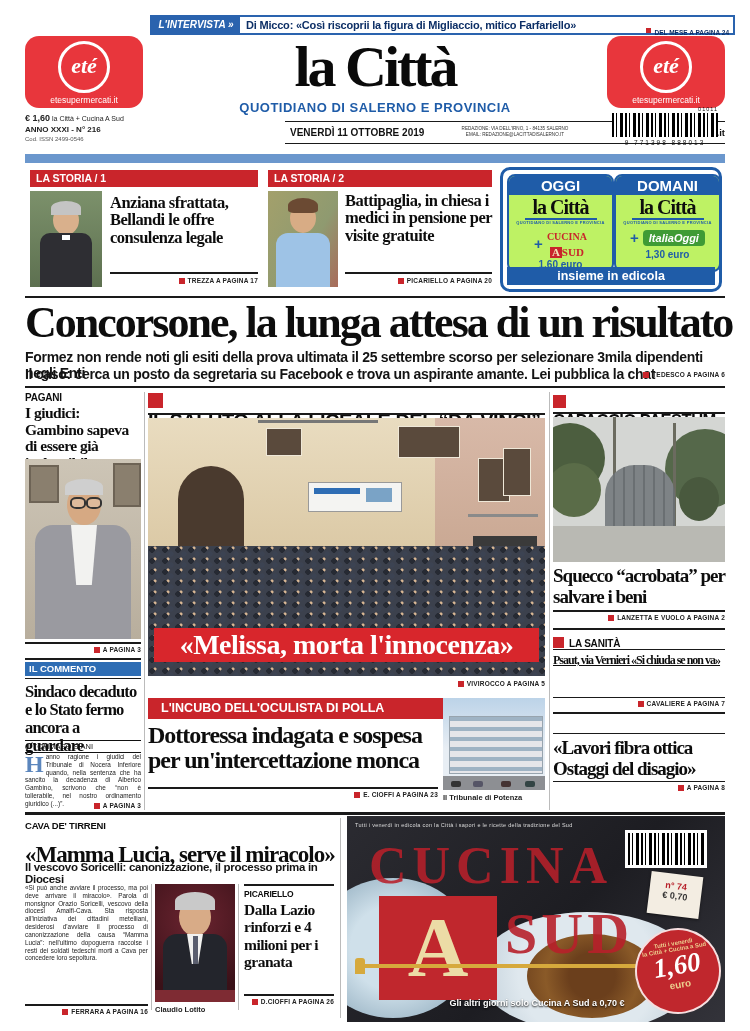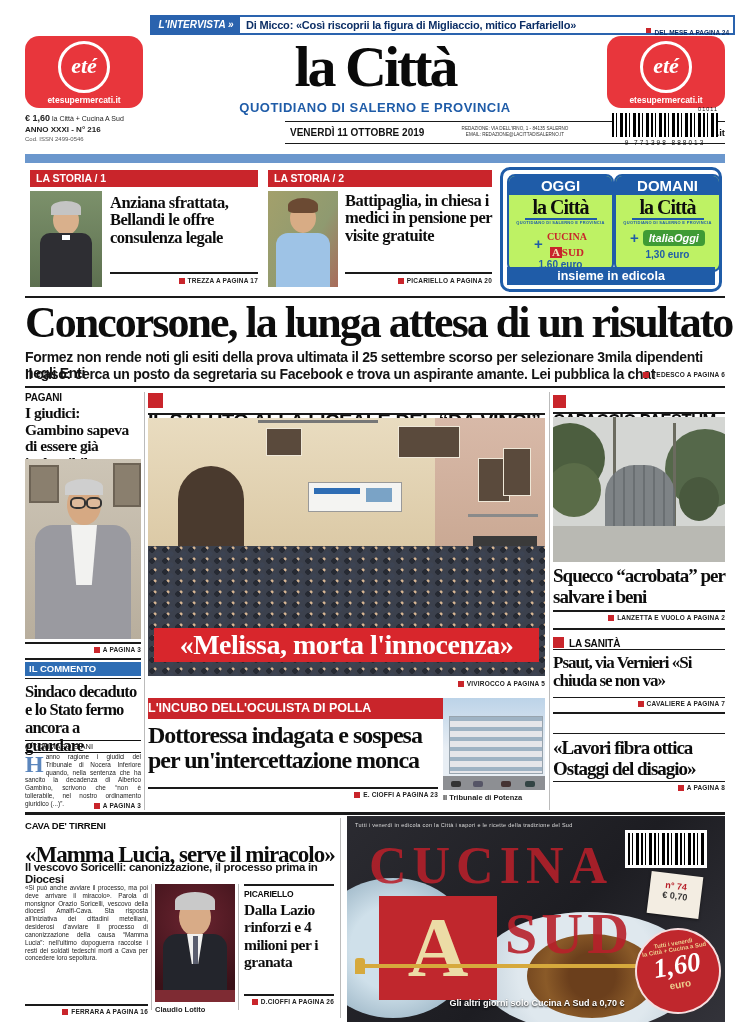--- a/index.html
+++ b/index.html
@@ -15,21 +15,21 @@
   .byl{font-weight:bold;font-size:6.5px;color:#222;text-align:right;letter-spacing:0.2px;}
   .redbar{background:#c9252b;color:#fff;font-weight:bold;}
   .photo{position:absolute;overflow:hidden;background:#ccc;}
   .body-txt{font-size:6.4px;line-height:1.22;text-align:justify;color:#222;}
   .dropcap{float:left;font-family:"Liberation Serif",serif;font-weight:bold;font-size:24px;line-height:0.85;
            color:#5b86bd;margin:1px 2px 0 0;}
   .ete{background:#e8363c;border-radius:14px;text-align:center;}
   .ete .ring{margin:5px auto 0;width:46px;height:46px;border:3px solid #fff;border-radius:50%;
              color:#fff;font-family:"Liberation Serif",serif;font-style:italic;font-weight:bold;
              font-size:22px;line-height:44px;}
-  .ete .site{color:#fff;font-weight:bold;font-size:8.5px;margin-top:2px;}
+  .ete .site{color:#fff;font-weight:normal;font-size:8.5px;margin-top:2px;}
   .bluebox{border:3px solid #1f5ca8;border-radius:10px;background:#fff;}
   .pbox{border:2px solid #1f5ca8;border-radius:8px;overflow:hidden;background:#bef264;}
   .pbox .ph{background:#1f5ca8;color:#fff;font-weight:bold;font-size:15px;text-align:center;height:19px;line-height:19px;}
   .mini-citta{font-family:"Liberation Serif",serif;font-weight:bold;font-size:20px;letter-spacing:-1px;
               color:#0d0d0d;text-align:center;line-height:1;}
   .mini-sub{color:#1f5ca8;font-size:4px;font-weight:bold;text-align:center;letter-spacing:0.3px;}
   .blueline{height:2px;background:#1f5ca8;margin:1px auto 0;width:72px;}
   .price-blue{color:#1f5ca8;font-weight:bold;font-size:10px;text-align:center;}
   .plus{color:#1f5ca8;font-weight:bold;font-size:15px;}
   .cucina-mini{color:#c9252b;font-weight:bold;font-family:"Liberation Serif",serif;text-align:center;line-height:1;}
@@ -208,21 +208,21 @@
     <div class="abs" style="left:110px;top:2px;width:120px;height:3px;background:#777;"></div>
     <div class="abs" style="left:320px;top:96px;width:70px;height:3px;background:#8a8a8a;"></div>
     <div class="abs" style="right:8px;top:118px;width:64px;height:16px;background:#3a3a3a;"></div>
     <div class="abs crowd-dots" style="left:0;top:128px;width:397px;height:130px;background-color:#3c414d;"></div>
     <div class="banner-red abs" style="left:6px;top:210px;width:385px;height:34px;font-size:28px;line-height:34px;letter-spacing:-0.5px;">«Melissa, morta l'innocenza»</div>
   </div>
   <div class="abs byl" style="left:400px;top:680px;width:145px;">
     <span class="redsq"></span><span>VIVIROCCO A PAGINA 5</span>
   </div>
 
-  <div class="redbar abs" style="left:148px;top:698px;width:334px;height:21px;line-height:21px;padding-left:0;font-size:12.5px;box-sizing:border-box;">L'INCUBO DELL'OCULISTA DI POLLA</div>
+  <div class="redbar abs" style="left:148px;top:698px;width:334px;height:21px;line-height:21px;padding-left:13px;font-size:12.5px;box-sizing:border-box;">L'INCUBO DELL'OCULISTA DI POLLA</div>
   <div class="abs hl" style="left:148px;top:723px;width:292px;font-size:24px;line-height:1.06;letter-spacing:-1px;">Dottoressa indagata e sospesa per un'intercettazione monca</div>
   <div class="abs rule" style="left:148px;top:787px;width:290px;height:1.5px;"></div>
   <div class="abs byl" style="left:290px;top:791px;width:148px;">
     <span class="redsq"></span><span>E. CIOFFI A PAGINA 23</span>
   </div>
   <div class="photo" style="left:443px;top:698px;width:102px;height:92px;background:linear-gradient(#bcd3e8,#e8eef4 55%);">
     <div class="abs" style="left:6px;top:18px;width:92px;height:56px;background:#e6e6ea;
          background-image:repeating-linear-gradient(#9fb3c4 0 4px,transparent 4px 10px);border:1px solid #98a4ae;"></div>
     <div class="abs" style="left:0;bottom:0;width:102px;height:14px;background:#8d8f93;"></div>
     <div class="abs" style="left:8px;bottom:3px;width:10px;height:6px;background:#333;border-radius:2px;"></div>
@@ -251,21 +251,21 @@
   <div class="abs rule" style="left:553px;top:610px;width:172px;height:1.5px;"></div>
   <div class="abs byl" style="left:553px;top:614px;width:172px;">
     <span class="redsq"></span><span>LANZETTA E VUOLO A PAGINA 2</span>
   </div>
 
   <div class="abs rule" style="left:553px;top:628px;width:172px;height:2px;"></div>
   <div class="abs" style="left:553px;top:633px;width:172px;">
     <span style="display:inline-block;width:11px;height:11px;background:#c9252b;vertical-align:-1px;margin-right:5px;"></span><span class="kick" style="font-size:10px;">LA SANITÀ</span>
   </div>
   <div class="abs rule" style="left:553px;top:649px;width:172px;height:1px;"></div>
-  <div class="abs hl" style="left:553px;top:654px;width:172px;font-size:17px;line-height:1.08;letter-spacing:-1px;">Psaut, via Vernieri «Si chiuda se non va»</div>
+  <div class="abs hl" style="left:553px;top:654px;width:172px;font-size:12px;line-height:1.08;letter-spacing:-1px;text-decoration:underline;">Psaut, via Vernieri «Si chiuda se non va»</div>
   <div class="abs rule" style="left:553px;top:697px;width:172px;height:1px;"></div>
   <div class="abs byl" style="left:553px;top:700px;width:172px;">
     <span class="redsq"></span><span>CAVALIERE A PAGINA 7</span>
   </div>
 
   <div class="abs rule" style="left:553px;top:712px;width:172px;height:2px;"></div>
   <div class="abs rule" style="left:553px;top:733px;width:172px;height:1px;"></div>
   <div class="abs hl" style="left:553px;top:738px;width:172px;font-size:19px;line-height:1.08;letter-spacing:-1px;">«Lavori fibra ottica Ostaggi del disagio»</div>
   <div class="abs rule" style="left:553px;top:781px;width:172px;height:1px;"></div>
   <div class="abs byl" style="left:553px;top:784px;width:172px;">

